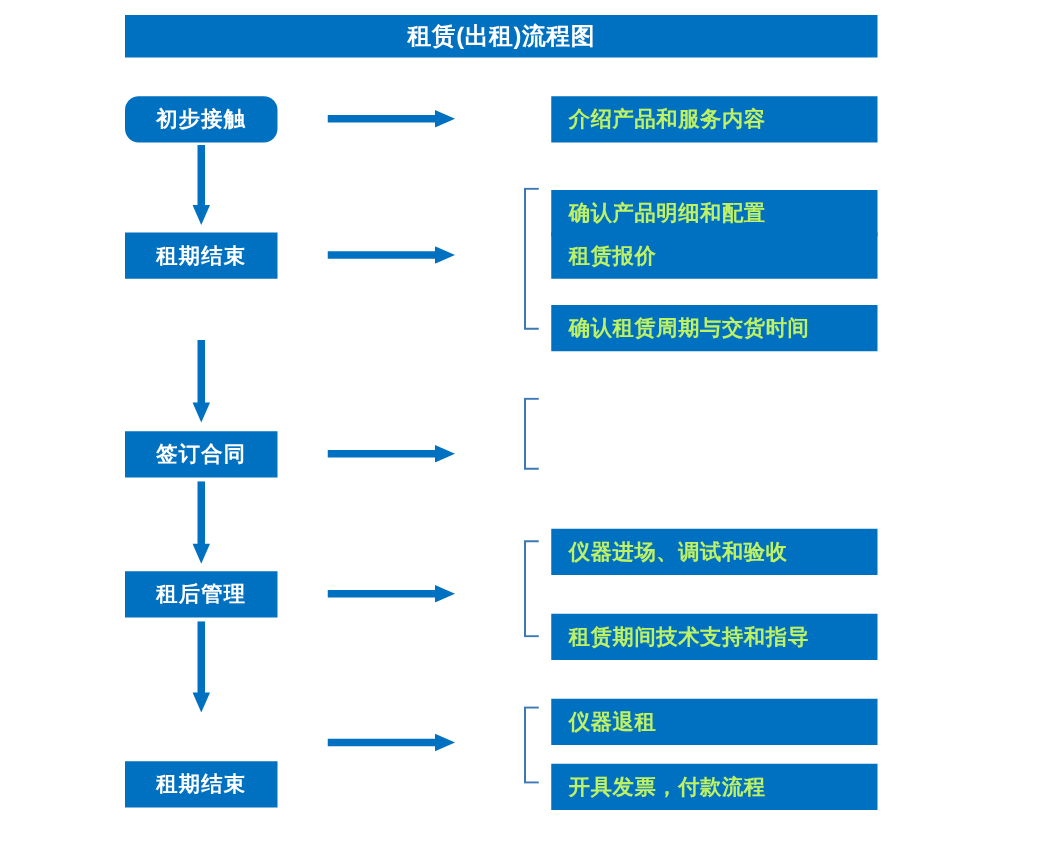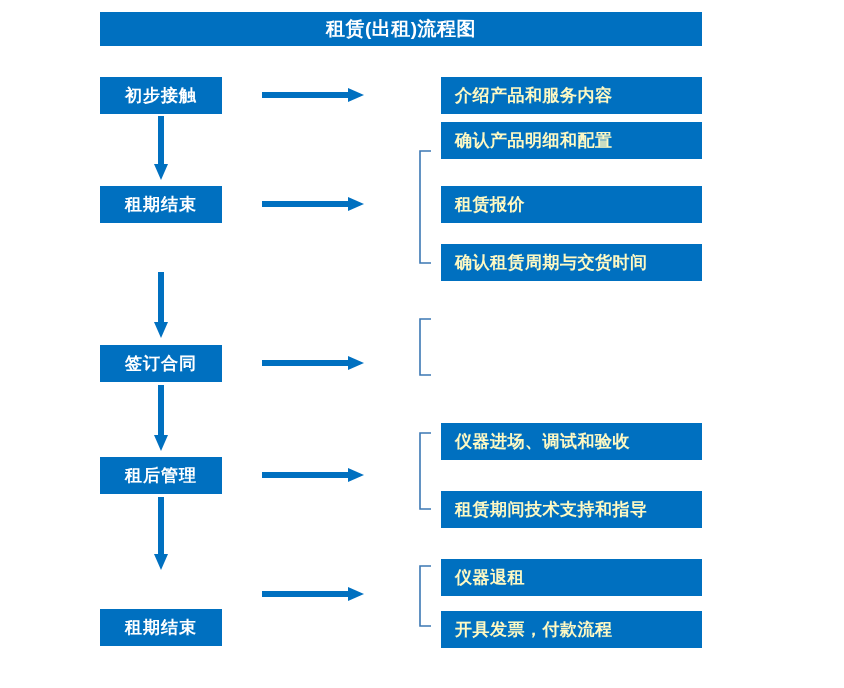--- a/index.html
+++ b/index.html
@@ -39,21 +39,21 @@
     font-size: 17px;
     font-weight: bold;
     display: flex;
     align-items: center;
     justify-content: center;
     letter-spacing: 1px;
   }
   .task-box {
     position: absolute;
     background: #0070C0;
-    color: #fef9c3;
+    color: #bef264;
     font-size: 17px;
     font-weight: bold;
     display: flex;
     align-items: center;
     padding-left: 14px;
     box-sizing: border-box;
     letter-spacing: 0.5px;
   }
   .h-arrow {
     position: absolute;
@@ -70,21 +70,21 @@
     display: block;
   }
 </style>
 </head>
 <body>
 
 <div id="canvas">
 
   <div class="title-bar">租赁(出租)流程图</div>
 
-  <div class="stage-box" style="left:100px; top:77px; width:122px; height:37px;">初步接触</div>
+  <div class="stage-box" style="left:100px; top:77px; width:122px; height:37px;border-radius:11px;">初步接触</div>
 
   <div class="stage-box" style="left:100px; top:186px; width:122px; height:37px;">租期结束</div>
 
   <div class="stage-box" style="left:100px; top:345px; width:122px; height:37px;">签订合同</div>
 
   <div class="stage-box" style="left:100px; top:457px; width:122px; height:37px;">租后管理</div>
 
   <div class="stage-box" style="left:100px; top:576px; width:122px; height:37px;margin-top:33px;">租期结束</div>
 
   <div class="v-arrow" style="left:154px; top:116px; height:64px;">
@@ -169,21 +169,21 @@
   </div>
 
   <div class="bracket" style="left:418px; top:565px; width:14px; height:62px;">
     <svg width="14" height="62" viewBox="0 0 14 62">
       <path d="M13 1 L2 1 L2 61 L13 61" fill="none" stroke="#3C78B4" stroke-width="1.6"></path>
     </svg>
   </div>
 
   <div class="task-box" style="left:441px; top:77px; width:261px; height:37px;">介绍产品和服务内容</div>
 
-  <div class="task-box" style="left:441px; top:122px; width:261px; height:37px;">确认产品明细和配置</div>
+  <div class="task-box" style="left:441px; top:152px; width:261px; height:37px;">确认产品明细和配置</div>
 
   <div class="task-box" style="left:441px; top:186px; width:261px; height:37px;">租赁报价</div>
 
   <div class="task-box" style="left:441px; top:244px; width:261px; height:37px;">确认租赁周期与交货时间</div>
 
 
 
   <div class="task-box" style="left:441px; top:423px; width:261px; height:37px;">仪器进场、调试和验收</div>
 
   <div class="task-box" style="left:441px; top:491px; width:261px; height:37px;">租赁期间技术支持和指导</div>

